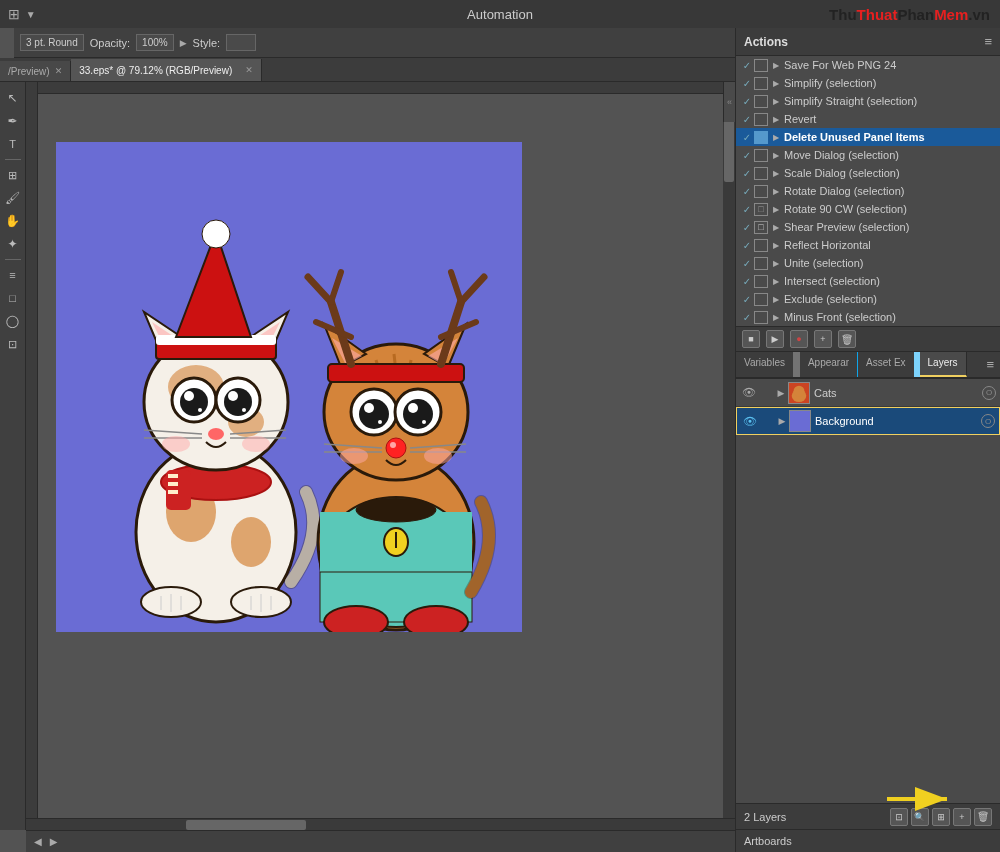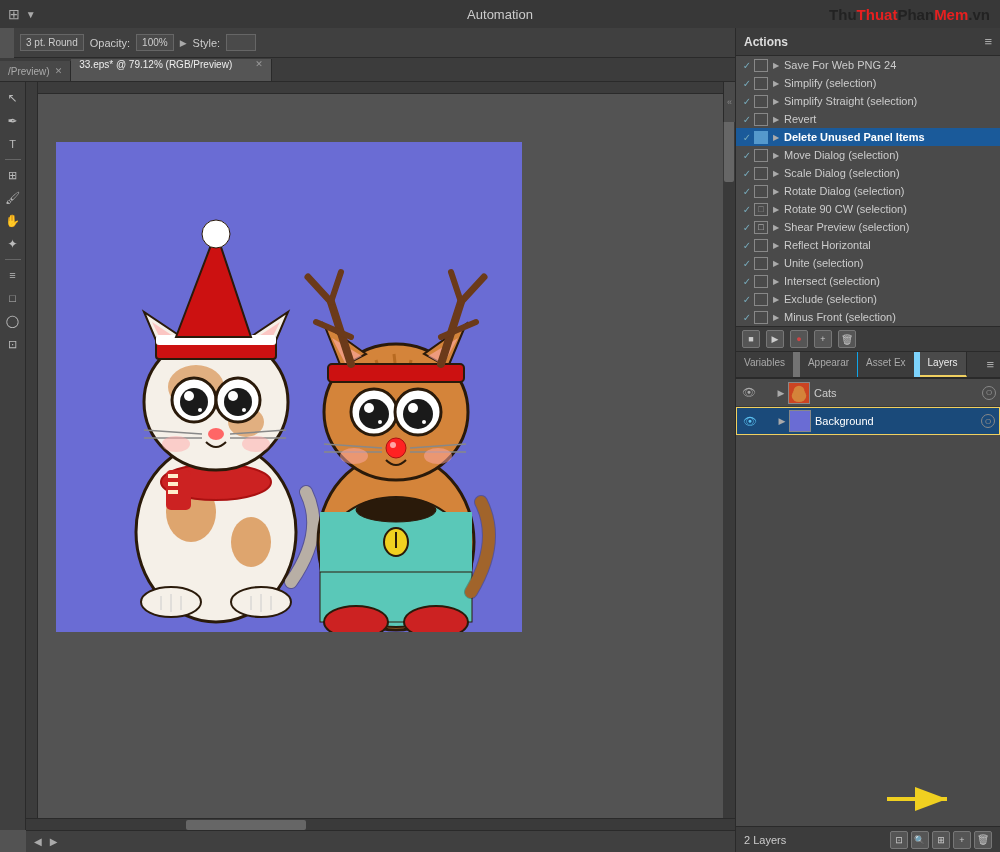--- a/index.html
+++ b/index.html
@@ -67,21 +67,21 @@
   <button style="background:#5a5a5a;border:1px solid #888;color:#ccc;padding:2px 8px;font-size:11px;cursor:pointer;">Preferences</button>
   <span style="color:#aaa;font-size:12px;cursor:pointer;">⟲</span>
   <span style="color:#aaa;font-size:8px;cursor:pointer;">▼</span>
 </div>
 
 <div id="tab-bar" style="position:absolute;top:58px;left:0;right:265px;height:24px;background:#3c3c3c;display:flex;align-items:flex-end;border-bottom:1px solid #2a2a2a;">
   <div style="height:20px;padding:0 8px;display:flex;align-items:center;gap:5px;font-size:10px;color:#aaa;cursor:pointer;background:#484848;border-right:1px solid #2a2a2a;">
     <span>/Preview)</span>
     <span style="font-size:9px;color:#999;cursor:pointer;">✕</span>
   </div>
-  <div style="height:22px;padding:0 8px;display:flex;gap:23px;font-size:10px;color:#eee;cursor:pointer;background:#555;border-right:1px solid #2a2a2a;">
+  <div style="height:22px;padding:0 8px;display:flex;align-items:center;gap:13px;font-size:10px;color:#eee;cursor:pointer;background:#555;border-right:1px solid #2a2a2a;">
     <span>33.eps* @ 79.12% (RGB/Preview)</span>
     <span style="font-size:9px;color:#999;cursor:pointer;">✕</span>
   </div>
 </div>
 
 <div id="left-toolbar" style="position:absolute;top:82px;left:0;width:26px;bottom:22px;background:#404040;display:flex;flex-direction:column;align-items:center;padding:6px 0;gap:3px;border-right:1px solid #2a2a2a;">
   <span style="width:20px;height:20px;display:flex;align-items:center;justify-content:center;color:#bbb;font-size:12px;cursor:pointer;">↖</span>
   <span style="width:20px;height:20px;display:flex;align-items:center;justify-content:center;color:#bbb;font-size:12px;cursor:pointer;">✒</span>
   <span style="width:20px;height:20px;display:flex;align-items:center;justify-content:center;color:#bbb;font-size:11px;cursor:pointer;">T</span>
   <div style="width:16px;height:1px;background:#666;margin:2px 0;"></div>
@@ -422,20 +422,23 @@
       <span style="font-size:11px;color:#ccc;">2 Layers</span>
       <div style="display:flex;gap:3px;align-items:center;">
         <div style="width:18px;height:18px;background:#555;border:1px solid #777;display:flex;align-items:center;justify-content:center;cursor:pointer;font-size:9px;color:#ccc;border-radius:2px;">⊡</div>
         <div style="width:18px;height:18px;background:#555;border:1px solid #777;display:flex;align-items:center;justify-content:center;cursor:pointer;font-size:9px;color:#ccc;border-radius:2px;">🔍</div>
         <div style="width:18px;height:18px;background:#555;border:1px solid #777;display:flex;align-items:center;justify-content:center;cursor:pointer;font-size:9px;color:#ccc;border-radius:2px;">⊞</div>
         <div style="width:18px;height:18px;background:#555;border:1px solid #777;display:flex;align-items:center;justify-content:center;cursor:pointer;font-size:9px;color:#ccc;border-radius:2px;">+</div>
         <div style="width:18px;height:18px;background:#555;border:1px solid #777;display:flex;align-items:center;justify-content:center;cursor:pointer;font-size:10px;color:#ccc;border-radius:2px;">🗑</div>
       </div>
     </div>
 
+    <div style="background:#3c3c3c;padding:5px 8px;border-top:1px solid #2a2a2a;flex-shrink:0;">
+      <span style="font-size:11px;color:#ccc;cursor:pointer;">Artboards</span>
+    </div>
   </div>
 </div>
 
 <div id="yellow-arrow" style="position:absolute;bottom:38px;right:38px;z-index:50;display:flex;align-items:center;gap:2px;">
   <svg width="80" height="30" viewBox="0 0 80 30" xmlns="http://www.w3.org/2000/svg">
     <defs>
       <marker id="arrowhead" markerWidth="8" markerHeight="6" refX="8" refY="3" orient="auto">
         <polygon points="0 0, 8 3, 0 6" fill="#f0d020"></polygon>
       </marker>
     </defs>

